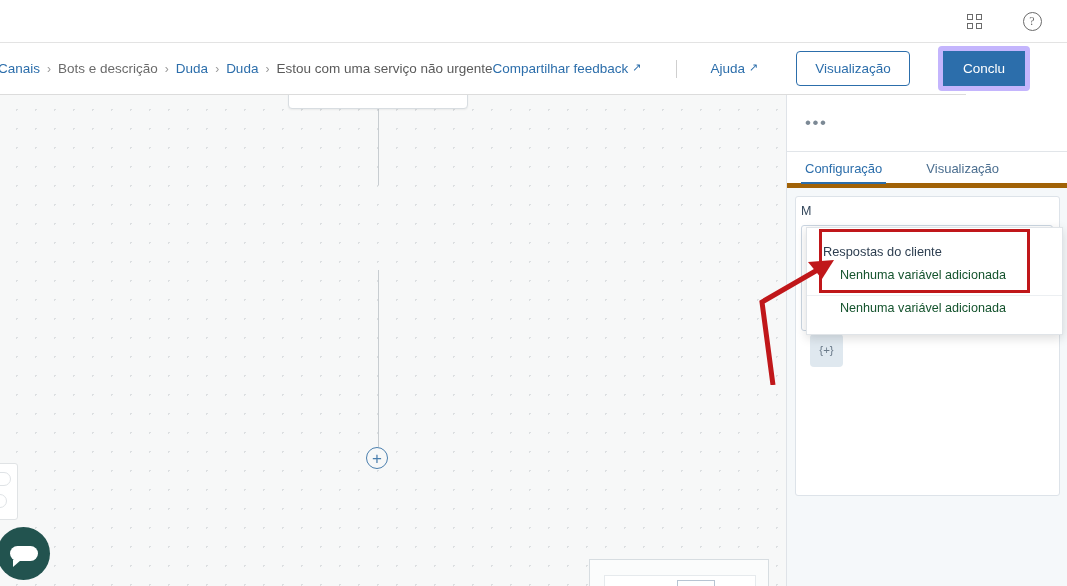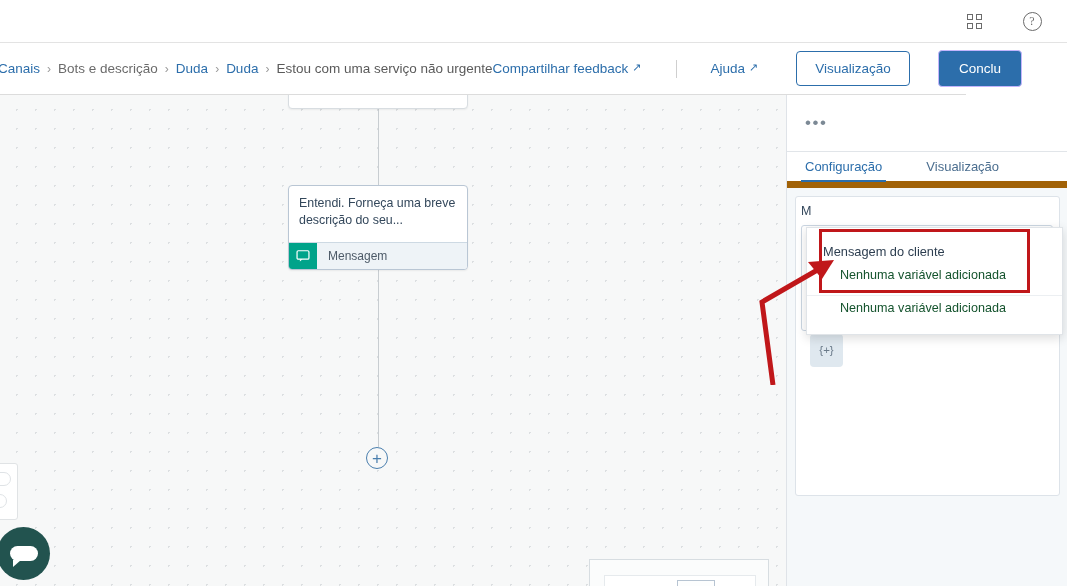--- a/index.html
+++ b/index.html
@@ -47,21 +47,21 @@
     align-items:center; gap:4px; white-space:nowrap;
   }
   .ext-ico { font-size:11px; position:relative; top:-1px; }
   .vdivider { width:1px; height:18px; background:#cfcfcf; margin:0 18px; }
   .btn-outline {
     border:1px solid #2c6eab; color:#2c6eab; background:#fff;
     border-radius:4px; padding:9px 18px; font-size:13.5px; cursor:pointer;
     white-space:nowrap; margin-left:22px;
   }
   .btn-primary {
-    background:#2c6eab; color:#fff; border:1px solid #c4b5fd;
+    background:#2c6eab; color:#fff; border:5px solid #c4b5fd;
     border-radius:4px; padding:10px 20px; font-size:13.5px; cursor:pointer;
     white-space:nowrap; margin-left:12px;
   }
 
   
   .canvas {
     position:absolute; left:0; top:95px; width:786px; height:491px;
     background-color:#f7f8f8;
     background-image: radial-gradient(#dcdfe1 1px, transparent 1px);
     background-size: 19px 19px;
@@ -132,21 +132,21 @@
   
   .panel {
     position:absolute; left:786px; top:95px; width:281px; height:491px;
     background:#f5f8fa; border-left:1px solid #dfe3e8;
   }
   .panel-head {
     height:57px; background:#fff; border-bottom:1px solid #e1e5e9;
     display:flex; align-items:center; padding-left:18px;
   }
   .dots { font-size:17px; color:#7c8995; letter-spacing:1.5px; cursor:pointer; line-height:0.4; }
-  .tabs { height:36px; background:#fff; display:flex; align-items:flex-end; padding-left:18px; gap:44px; border-bottom:7px solid #a16207; }
+  .tabs { height:36px; background:#fff; display:flex; align-items:flex-end; padding-left:18px; gap:44px; border-bottom:5px solid #a16207; }
   .tab { font-size:13px; color:#4b6e8f; padding-bottom:7px; cursor:pointer; position:relative; }
   .tab.active { color:#2c6eab; }
   .tab.active:after { content:""; position:absolute; left:-4px; right:-4px; bottom:-1px; height:2.5px; background:#2c6eab; }
 
   .panel-body { position:relative; padding:16px 14px 0 14px; }
   .field-label { font-size:12.5px; color:#33475b; margin-bottom:7px; }
   .field-box {
     background:#fff; border:1px solid #cbd6e2; border-radius:3px;
     height:106px; position:relative;
   }
@@ -231,32 +231,20 @@
     </div>
   </div>
 
   <div class="canvas">
 
     <div class="conn" style="top:14px; height:76px;"></div>
     <div class="conn" style="top:175px; height:177px;"></div>
 
     <div class="node node-top-partial"></div>
 
-    <div class="node node-msg">
-      <div class="node-body">Entendi. Forneça uma breve descrição do seu...</div>
-      <div class="node-footer">
-        <span class="node-footer-ico">
-          <svg width="14" height="14" viewBox="0 0 16 16" fill="none">
-            <rect x="1.2" y="2" width="13.6" height="9.6" rx="1.4" stroke="#ffffff" stroke-width="1.4"></rect>
-            <path d="M4.4 11.6 L4.4 14.2 L7.4 11.6 Z" fill="#ffffff"></path>
-          </svg>
-        </span>
-        <span class="node-footer-label">Mensagem</span>
-      </div>
-    </div>
 
     <div class="plus-btn">+</div>
 
     <div class="minimap">
       <div class="mm-view">
         <div class="mm-rect mm-r1"></div>
 
       </div>
     </div>
 
@@ -286,21 +274,21 @@
         <div class="field-box">
           <div class="field-toolbar">
             <div class="var-btn">{+}</div>
           </div>
         </div>
       </div>
     </div>
 
     <div class="dropdown">
       <div>
-        <div class="dd-group-title">Mensagem do cliente</div>
+        <div class="dd-group-title">Respostas do cliente</div>
         <div class="dd-empty">Nenhuma variável adicionada</div>
       </div>
       <div class="dd-sep"></div>
       <div>
         <div class="dd-empty">Nenhuma variável adicionada</div>
       </div>
       <div class="red-box"></div>
     </div>
   </div>
 

